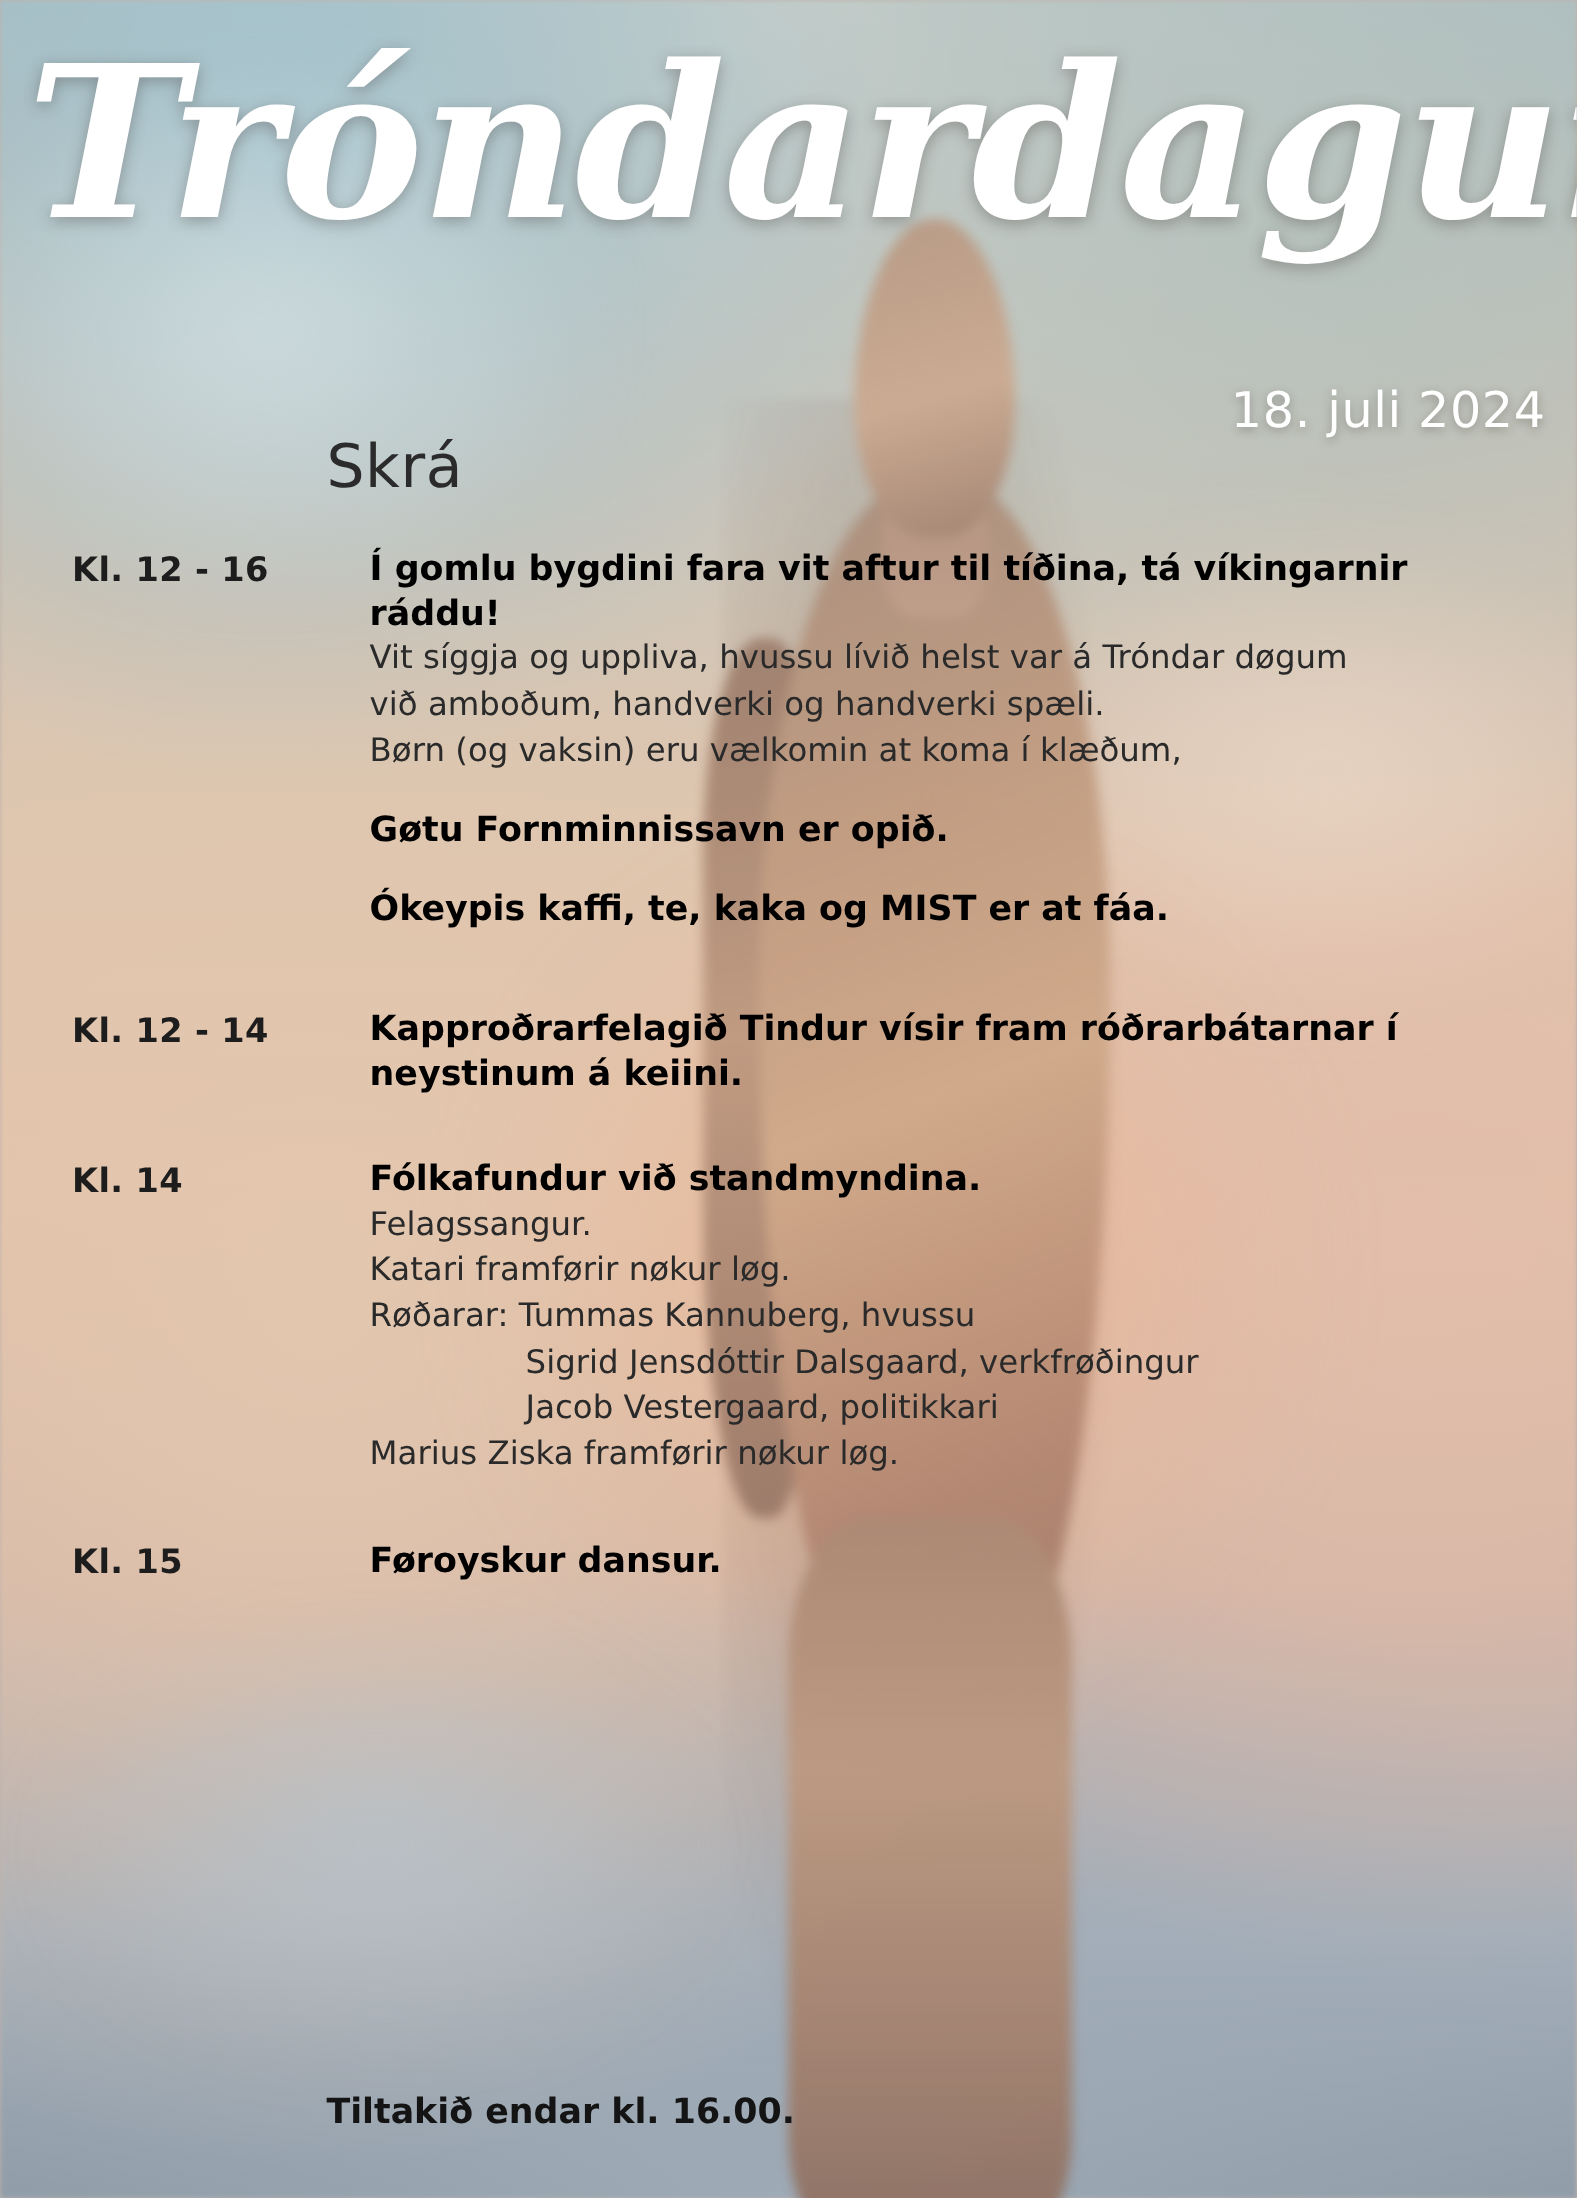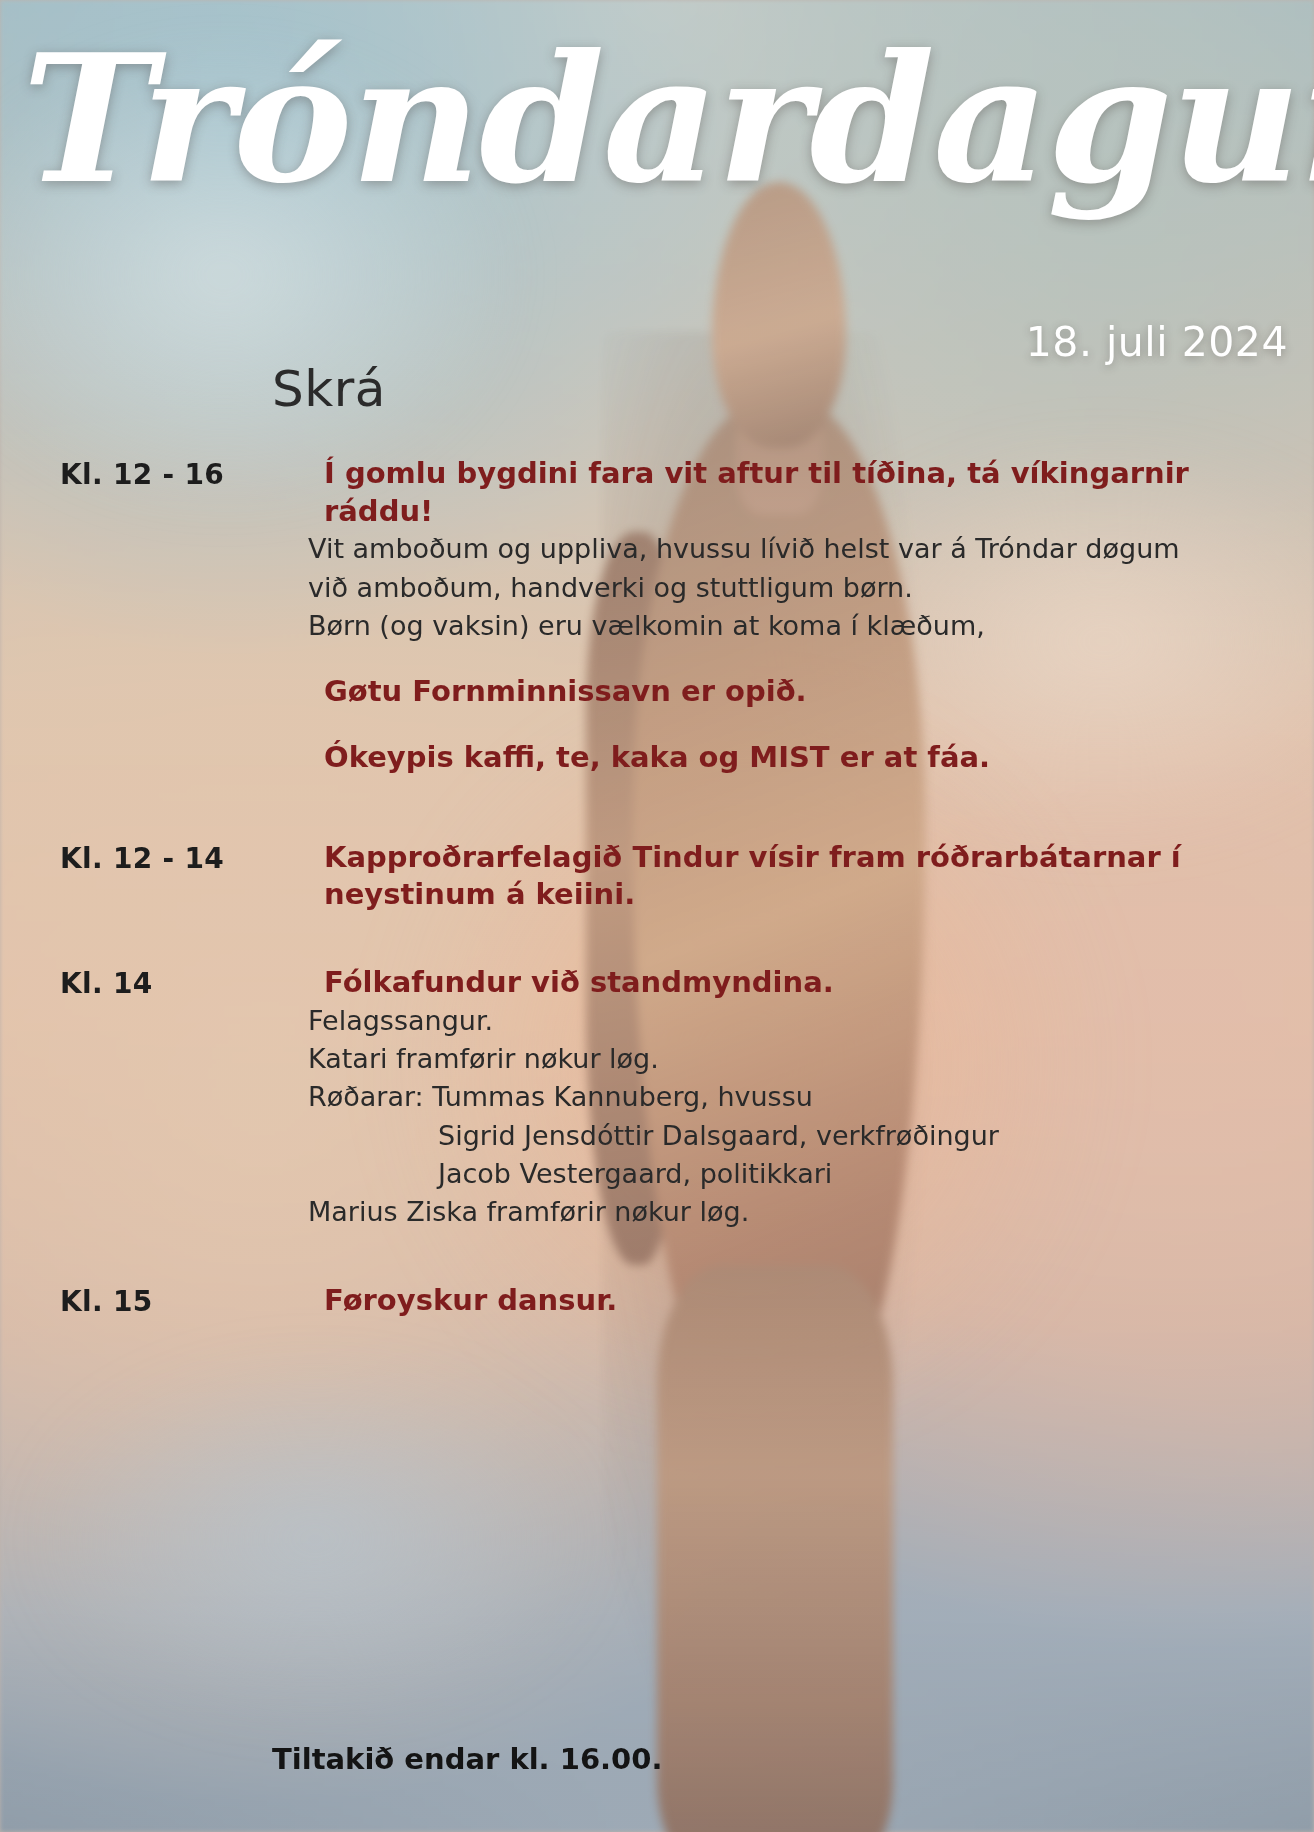--- a/index.html
+++ b/index.html
@@ -204,23 +204,22 @@
     flex: 1 1 auto;
   }
   .entry {
     margin-bottom: 16px;
   }
   .entry:last-child { margin-bottom: 0; }
 
   .head-line {
     font-size: 29px;
     font-weight: bold;
-    color: #7f1d1d;
+    color: #000000;
     line-height: 1.30;
-    margin-left: 16px;
   }
   .sub-line {
     font-size: 27px;
     color: #2a2a2a;
     line-height: 1.42;
   }
   .sub-line.indent-1 { padding-left: 130px; }
 
   .spacer-12 { height: 12px; }
 
@@ -266,22 +265,22 @@
 
     <div class="skra-title">Skrá</div>
 
     <div class="schedule">
 
       <div class="row gap-xl">
         <div class="time">Kl.  12 - 16</div>
         <div class="entries">
           <div class="entry">
             <div class="head-line">Í gomlu bygdini fara vit aftur til tíðina, tá víkingarnir ráddu!</div>
-            <div class="sub-line">Vit amboðum og uppliva, hvussu lívið helst var á Tróndar døgum</div>
-            <div class="sub-line">við amboðum, handverki og stuttligum børn.</div>
+            <div class="sub-line">Vit síggja og uppliva, hvussu lívið helst var á Tróndar døgum</div>
+            <div class="sub-line">við amboðum, handverki og handverki spæli.</div>
             <div class="sub-line">Børn (og vaksin) eru vælkomin at koma í klæðum,</div>
           </div>
           <div class="spacer-12"></div>
           <div class="entry">
             <div class="head-line">Gøtu Fornminnissavn er opið.</div>
           </div>
           <div class="spacer-12"></div>
           <div class="entry">
             <div class="head-line">Ókeypis kaffi, te, kaka og MIST er at fáa.</div>
           </div>

